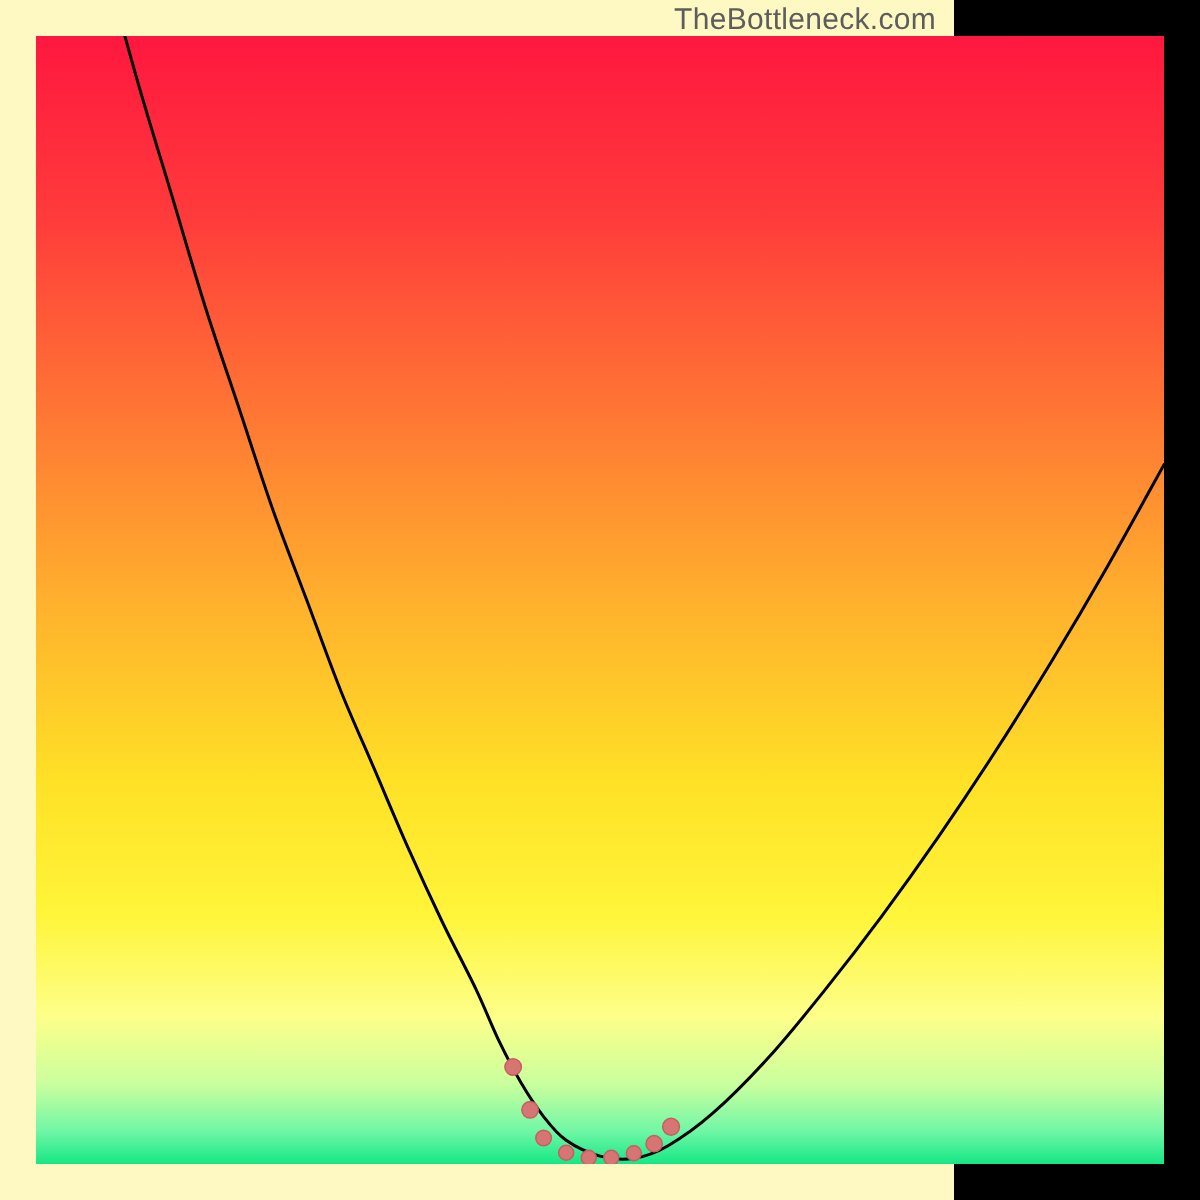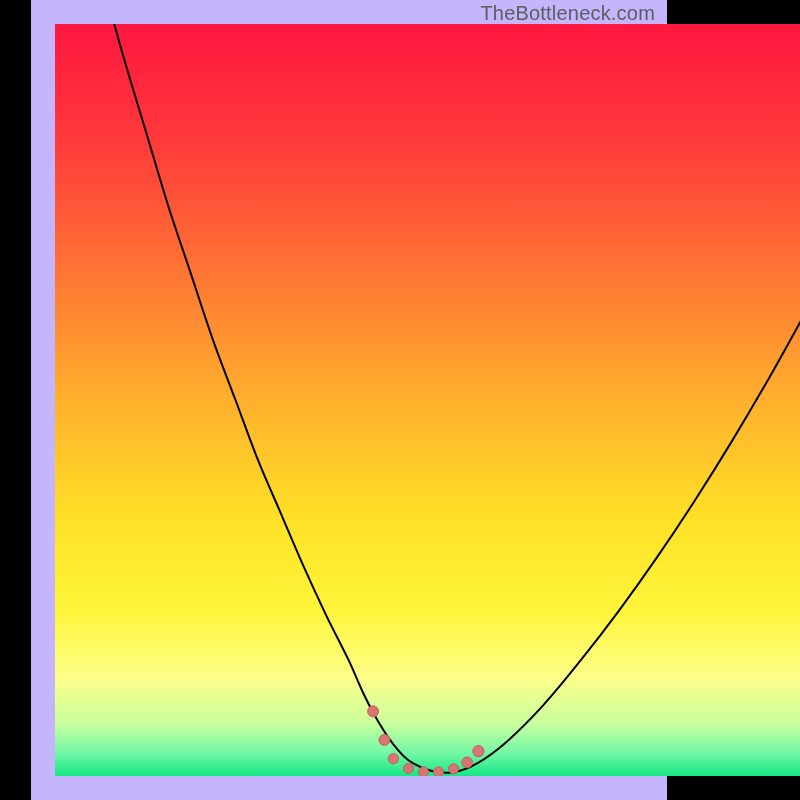--- a/index.html
+++ b/index.html
@@ -10,22 +10,21 @@
     background: #000;
     overflow: hidden;
     font-family: Arial, Helvetica, sans-serif;
   }
   .frame {
     position: absolute;
     top: 0;
     left: 0;
     width: 636px;
     height: 800px;
-    background: #c4b5fd;
-    margin-left: 31px;
+    background: #fef9c3;
   }
   .plot-area {
     position: absolute;
     top: 24px;
     left: 24px;
     width: 752px;
     height: 752px;
   }
   .watermark {
     position: absolute;

